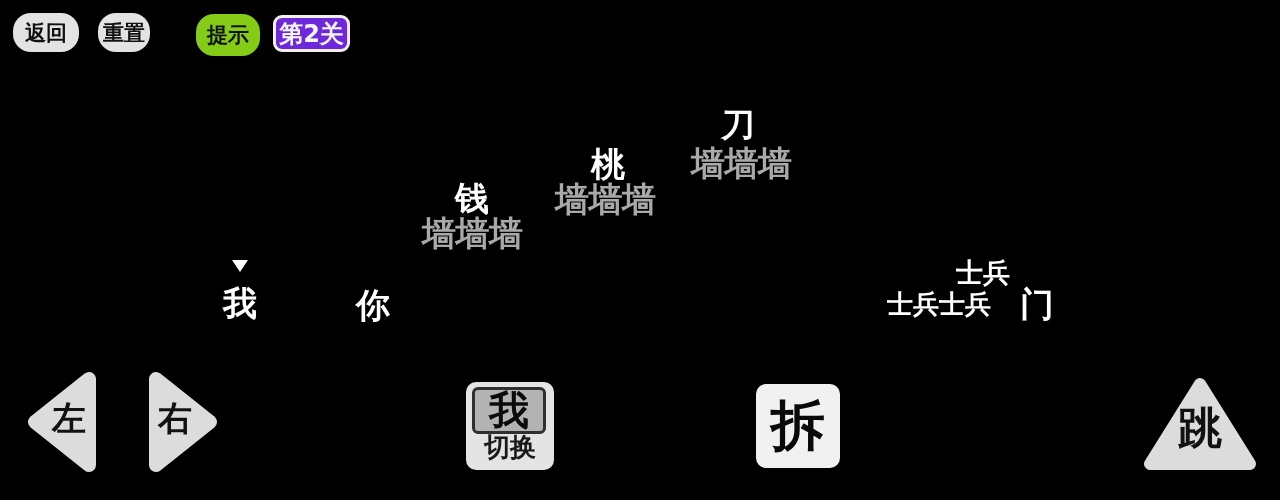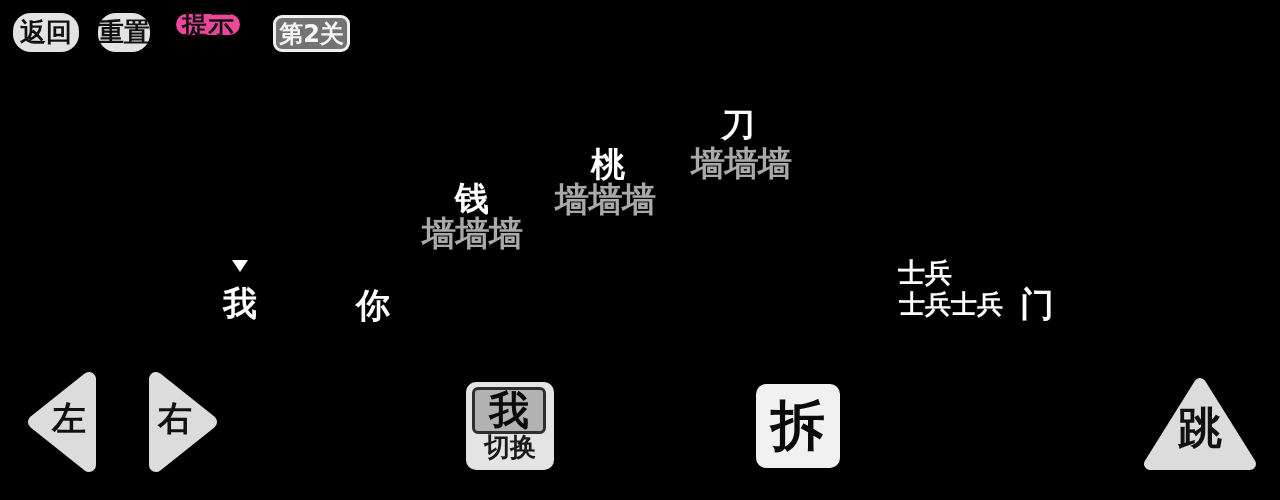--- a/index.html
+++ b/index.html
@@ -3,37 +3,37 @@
 <meta charset="utf-8">
 <style>
   html,body{margin:0;padding:0;background:#000;}
   #stage{
     position:relative;width:1280px;height:500px;background:#000;overflow:hidden;
     font-family:"DejaVu Sans",sans-serif;
   }
   
   .tbtn{
     position:absolute;top:13px;height:39px;display:flex;align-items:center;justify-content:center;
-    background:#e3e3e3;border-radius:18px;color:#111;font-size:26px;font-weight:700;
+    background:#e3e3e3;border-radius:18px;color:#111;font-size:21px;font-weight:700;
     box-sizing:border-box;cursor:pointer;
   }
   #btn-back{left:13px;width:66px;}
   #btn-reset{left:98px;width:52px;}
-  #btn-hint{left:176px;width:64px;top:14px;height:21px;background:#ec4899;}
+  #btn-hint{left:196px;width:64px;top:14px;height:42px;background:#84cc16;}
   #btn-level{
-    left:273px;top:15px;width:77px;height:37px;background:#737373;color:#f5f5f5;
+    left:273px;top:15px;width:77px;height:37px;background:#6d28d9;color:#f5f5f5;
     border:3px solid #f0f0f0;border-radius:9px;font-size:24px;
   }
   
   .cjk{position:absolute;font-weight:700;line-height:1;white-space:nowrap;}
   .item{color:#ffffff;font-size:34px;}
   .walls{color:#a9a9a9;font-size:34px;letter-spacing:-0.5px;}
   .entity{color:#ffffff;font-size:34px;}
   #soldiers-1{font-size:27px;}
-  #soldiers-2{font-size:26px;margin-left:12px;}
+  #soldiers-2{font-size:26px;}
   #ground{left:85px;top:326px;color:#a9a9a9;font-size:34px;letter-spacing:-0.5px;}
   #cursor{
     position:absolute;left:232px;top:260px;width:0;height:0;
     border-left:8px solid transparent;border-right:8px solid transparent;border-top:12px solid #fff;
   }
   
   .tri{position:absolute;}
   .tri-label{
     position:absolute;color:#111;font-weight:700;text-align:center;line-height:1;pointer-events:none;
   }
@@ -78,21 +78,21 @@
 
   <div class="cjk item" style="left:591px;top:147px;">桃</div>
   <div class="cjk walls" style="left:555px;top:182px;">墙墙墙</div>
 
   <div class="cjk item" style="left:721px;top:107px;">刀</div>
   <div class="cjk walls" style="left:691px;top:146px;">墙墙墙</div>
 
   <div id="cursor"></div>
   <div class="cjk entity" style="left:223px;top:286px;">我</div>
   <div class="cjk entity" style="left:356px;top:288px;">你</div>
-  <div id="soldiers-1" class="cjk entity" style="left:898px;top:259px;">士兵</div>
+  <div id="soldiers-1" class="cjk entity" style="left:956px;top:259px;">士兵</div>
   <div id="soldiers-2" class="cjk entity" style="left:887px;top:291px;">士兵士兵</div>
   <div class="cjk entity" style="left:1020px;top:287px;">门</div>
 
 
   <svg class="tri" style="left:27px;top:370px;" width="70" height="104" viewBox="0 0 70 104">
     <polygon points="8,52 62,9 62,95" fill="#dcdcdc" stroke="#dcdcdc" stroke-width="14" stroke-linejoin="round"></polygon>
   </svg>
   <div id="lbl-left" class="tri-label">左</div>
 
   <svg class="tri" style="left:146px;top:370px;" width="72" height="104" viewBox="0 0 72 104">

